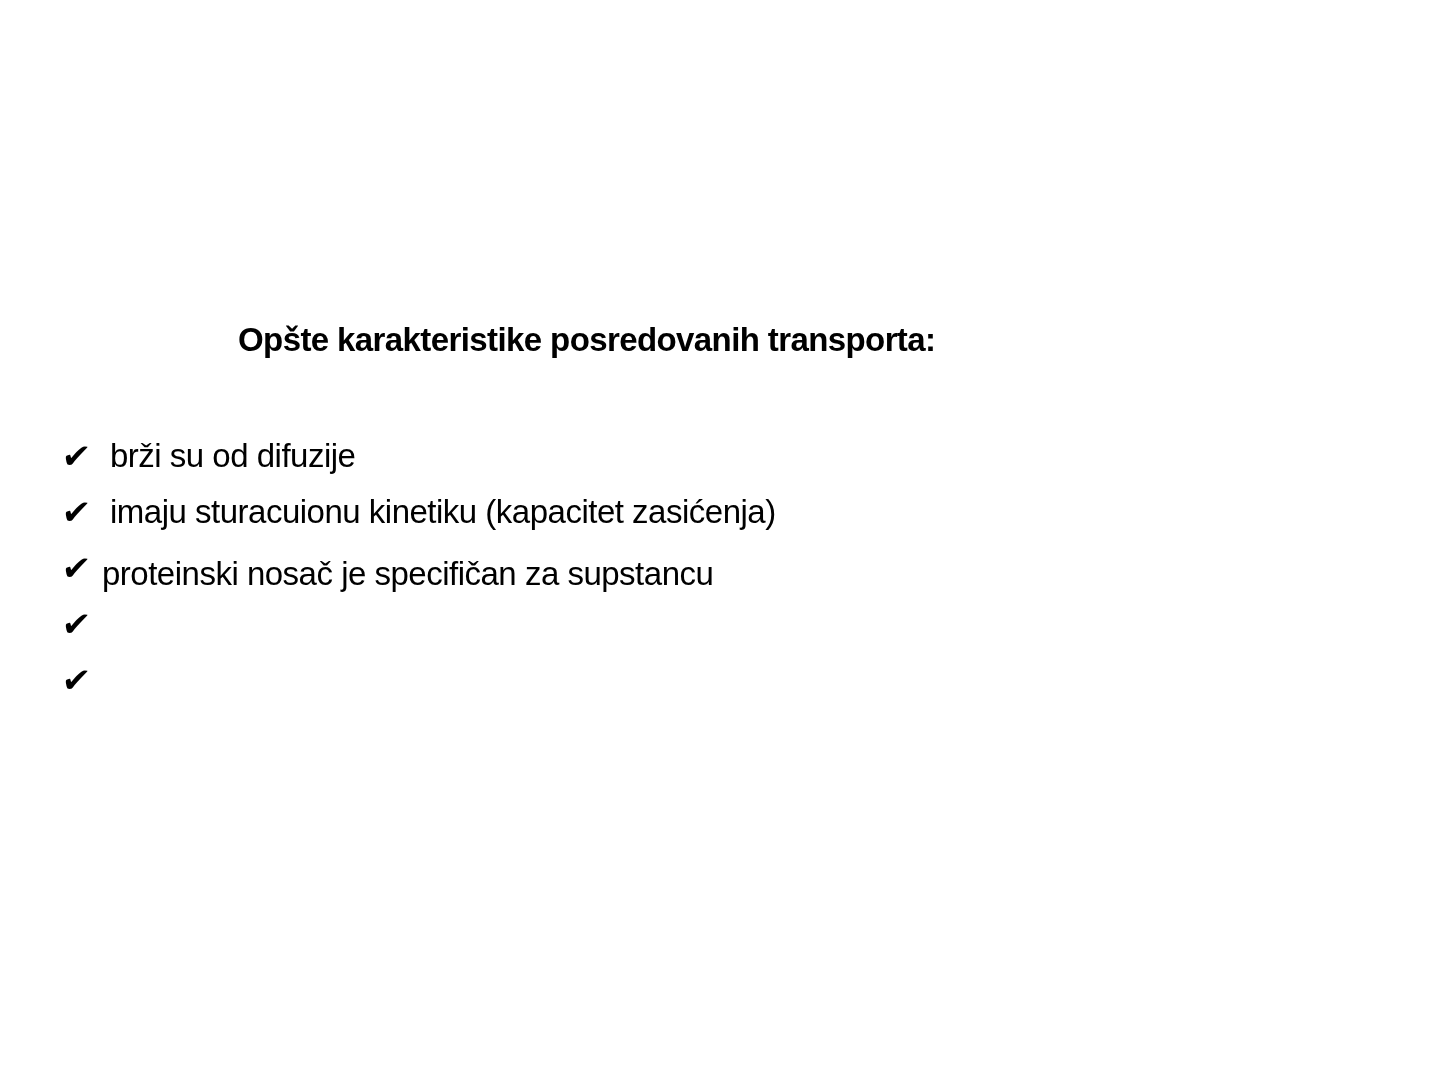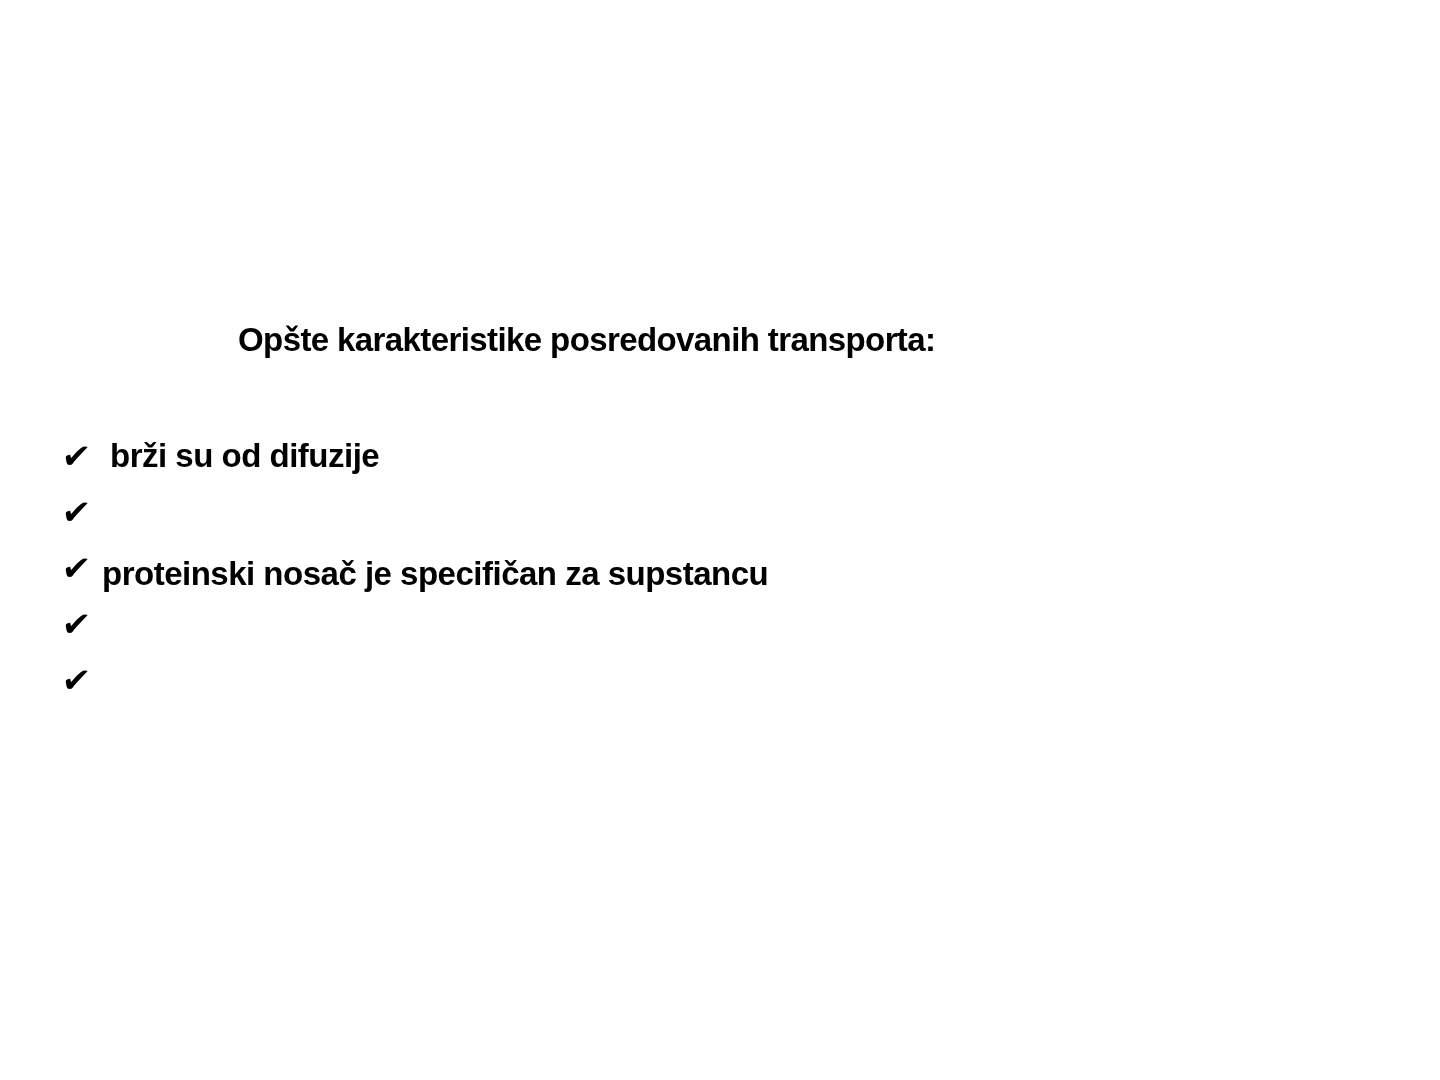--- a/index.html
+++ b/index.html
@@ -54,40 +54,40 @@
       font-weight: bold;
       font-style: italic;
       line-height: 1;
       transform: skewX(-6deg);
     }
     .bullet.tight .check {
       width: 40px;
     }
     .bullet .text {
       margin-left: 10px;
-      font-weight: bold;
     }
     .bullet.tight .text {
       margin-left: 0px;
       margin-top: 12px;
     }
   </style>
 </head>
 <body>
 
 <div class="slide">
   <div class="title">Opšte karakteristike posredovanih transporta:</div>
 
   <ul class="bullets">
     <li class="bullet">
       <span class="check">✔</span>
       <span class="text">brži su od difuzije</span>
     </li>
     <li class="bullet">
       <span class="check">✔</span>
+      <span class="text">imaju sturacuionu kinetiku (kapacitet zasićenja)</span>
     </li>
     <li class="bullet tight">
       <span class="check">✔</span>
       <span class="text">proteinski nosač je specifičan za supstancu</span>
     </li>
     <li class="bullet">
       <span class="check">✔</span>
     </li>
     <li class="bullet">
       <span class="check">✔</span>

